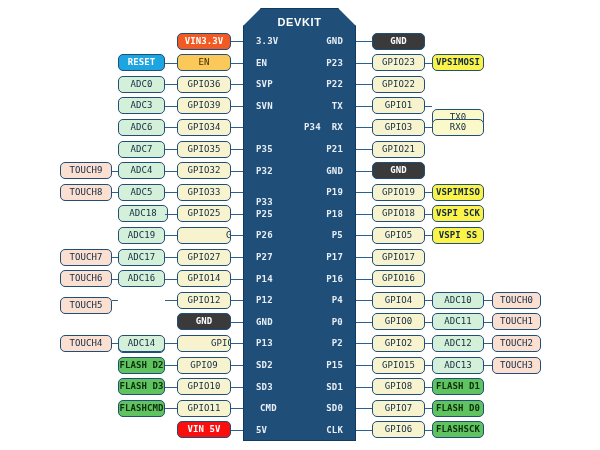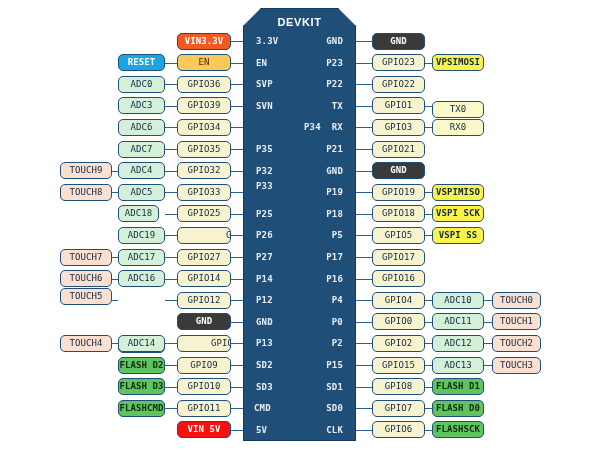--- a/index.html
+++ b/index.html
@@ -81,31 +81,31 @@
 <div id="diagram">
     <div class="chip" style="left: 243px; top: 8px; width: 113px; height: 433px; clip-path: polygon(18px 0px, calc(100% - 18px) 0px, 100% 18px, 100% 100%, 0px 100%, 0px 18px);"></div>
     <div class="chip-title" style="left: 243px; top: 16px; width: 113px;">DEVKIT</div>
     <div class="pinname l" style="left: 256px; top: 35px;">3.3V</div>
     <div class="pinname l" style="left: 256px; top: 57px;">EN</div>
     <div class="pinname l" style="left: 256px; top: 78px;">SVP</div>
     <div class="pinname l" style="left: 256px; top: 100px;">SVN</div>
     <div class="pinname l" style="left: 256px; top: 121px; padding-left: 48px;">P34</div>
     <div class="pinname l" style="left: 256px; top: 143px;">P35</div>
     <div class="pinname l" style="left: 256px; top: 165px;">P32</div>
-    <div class="pinname l" style="left: 256px; top: 180px; text-align: right;">P33</div>
+    <div class="pinname l" style="left: 256px; top: 196px; text-align: right;">P33</div>
     <div class="pinname l" style="left: 256px; top: 208px;">P25</div>
     <div class="pinname l" style="left: 256px; top: 229px;">P26</div>
     <div class="pinname l" style="left: 256px; top: 251px; text-align: right;">P27</div>
     <div class="pinname l" style="left: 256px; top: 273px;">P14</div>
     <div class="pinname l" style="left: 256px; top: 294px;">P12</div>
     <div class="pinname l" style="left: 256px; top: 316px;">GND</div>
     <div class="pinname l" style="left: 256px; top: 337px;">P13</div>
     <div class="pinname l" style="left: 256px; top: 359px;">SD2</div>
     <div class="pinname l" style="left: 256px; top: 381px;">SD3</div>
-    <div class="pinname l" style="left: 254px; top: 402px;">CMD</div>
+    <div class="pinname l" style="left: 260px; top: 402px;">CMD</div>
     <div class="pinname l" style="left: 256px; top: 424px;">5V</div>
     <div class="pinname r" style="left: 293px; width: 50px; top: 35px;">GND</div>
     <div class="pinname r" style="left: 293px; width: 50px; top: 57px;">P23</div>
     <div class="pinname r" style="left: 293px; width: 50px; top: 78px;">P22</div>
     <div class="pinname r" style="left: 293px; width: 50px; top: 100px;">TX</div>
     <div class="pinname r" style="left: 293px; width: 50px; top: 121px;">RX</div>
     <div class="pinname r" style="left: 293px; width: 50px; top: 143px;">P21</div>
     <div class="pinname r" style="left: 293px; width: 50px; top: 165px;">GND</div>
     <div class="pinname r" style="left: 293px; width: 50px; top: 186px;">P19</div>
     <div class="pinname r" style="left: 293px; width: 50px; top: 208px;">P18</div>
@@ -148,21 +148,21 @@
     <div class="lbl t-touch" style="left: 60px; top: 162px; width: 52px;">TOUCH9</div>
     <div class="wire" style="left: 112px; top: 171px; width: 6px;"></div>
     <div class="lbl t-gpio" style="left: 177px; top: 184px; width: 54px;">GPIO33</div>
     <div class="wire" style="left: 231px; top: 192px; width: 12px;"></div>
     <div class="lbl t-adc" style="left: 118px; top: 184px; width: 47px;">ADC5</div>
     <div class="wire" style="left: 165px; top: 192px; width: 12px;"></div>
     <div class="lbl t-touch" style="left: 60px; top: 184px; width: 52px;">TOUCH8</div>
     <div class="wire" style="left: 112px; top: 192px; width: 6px;"></div>
     <div class="lbl t-gpio" style="left: 177px; top: 205px; width: 54px;">GPIO25</div>
     <div class="wire" style="left: 231px; top: 214px; width: 12px;"></div>
-    <div class="lbl t-adc" style="left: 118px; top: 205px; width: 41px;">ADC18</div>
+    <div class="lbl t-adc" style="left: 118px; top: 205px; width: 50px;">ADC18</div>
     <div class="wire" style="left: 165px; top: 214px; width: 12px;"></div>
     <div class="lbl t-gpio" style="left: 177px; top: 227px; width: 54px; padding-left: 48px;">GPIO26</div>
     <div class="wire" style="left: 231px; top: 235px; width: 12px;"></div>
     <div class="lbl t-adc" style="left: 118px; top: 227px; width: 47px;">ADC19</div>
     <div class="wire" style="left: 165px; top: 235px; width: 12px;"></div>
     <div class="lbl t-gpio" style="left: 177px; top: 249px; width: 54px;">GPIO27</div>
     <div class="wire" style="left: 231px; top: 257px; width: 12px;"></div>
     <div class="lbl t-adc" style="left: 118px; top: 249px; width: 47px;">ADC17</div>
     <div class="wire" style="left: 165px; top: 257px; width: 12px;"></div>
     <div class="lbl t-touch" style="left: 60px; top: 249px; width: 52px;">TOUCH7</div>
@@ -170,21 +170,21 @@
     <div class="lbl t-gpio" style="left: 177px; top: 270px; width: 54px;">GPIO14</div>
     <div class="wire" style="left: 231px; top: 279px; width: 12px;"></div>
     <div class="lbl t-adc" style="left: 118px; top: 270px; width: 47px;">ADC16</div>
     <div class="wire" style="left: 165px; top: 279px; width: 12px;"></div>
     <div class="lbl t-touch" style="left: 60px; top: 270px; width: 52px;">TOUCH6</div>
     <div class="wire" style="left: 112px; top: 279px; width: 6px;"></div>
     <div class="lbl t-gpio" style="left: 177px; top: 292px; width: 54px;">GPIO12</div>
     <div class="wire" style="left: 231px; top: 300px; width: 12px;"></div>
     <div class="lbl t-adc" style="left: 118px; top: 292px; width: 47px; margin-top: 44px;">ADC15</div>
     <div class="wire" style="left: 165px; top: 300px; width: 12px;"></div>
-    <div class="lbl t-touch" style="left: 60px; top: 288px; width: 52px;">TOUCH5</div>
+    <div class="lbl t-touch" style="left: 60px; top: 297px; width: 52px;">TOUCH5</div>
     <div class="wire" style="left: 112px; top: 300px; width: 6px;"></div>
     <div class="lbl t-gnd" style="left: 177px; top: 313px; width: 54px;">GND</div>
     <div class="wire" style="left: 231px; top: 322px; width: 12px;"></div>
     <div class="lbl t-gpio" style="left: 177px; top: 335px; width: 54px; padding-left: 33px;">GPIO13</div>
     <div class="wire" style="left: 231px; top: 343px; width: 12px;"></div>
     <div class="lbl t-adc" style="left: 118px; top: 335px; width: 47px;">ADC14</div>
     <div class="wire" style="left: 165px; top: 343px; width: 12px;"></div>
     <div class="lbl t-touch" style="left: 60px; top: 335px; width: 52px;">TOUCH4</div>
     <div class="wire" style="left: 112px; top: 343px; width: 6px;"></div>
     <div class="lbl t-gpio" style="left: 177px; top: 357px; width: 54px;">GPIO9</div>
@@ -204,21 +204,21 @@
     <div class="lbl t-gnd" style="left: 372px; top: 33px; width: 53px;">GND</div>
     <div class="wire" style="left: 356px; top: 41px; width: 16px;"></div>
     <div class="lbl t-gpio" style="left: 372px; top: 54px; width: 53px;">GPIO23</div>
     <div class="wire" style="left: 356px; top: 63px; width: 16px;"></div>
     <div class="lbl t-vspi" style="left: 432px; top: 54px; width: 52px;">VPSIMOSI</div>
     <div class="wire" style="left: 425px; top: 63px; width: 7px;"></div>
     <div class="lbl t-gpio" style="left: 372px; top: 76px; width: 53px;">GPIO22</div>
     <div class="wire" style="left: 356px; top: 84px; width: 16px;"></div>
     <div class="lbl t-gpio" style="left: 372px; top: 97px; width: 53px;">GPIO1</div>
     <div class="wire" style="left: 356px; top: 106px; width: 16px;"></div>
-    <div class="lbl t-uart" style="left: 432px; top: 101px; width: 52px;">TX0</div>
+    <div class="lbl t-uart" style="left: 432px; top: 109px; width: 52px;">TX0</div>
     <div class="wire" style="left: 425px; top: 106px; width: 7px;"></div>
     <div class="lbl t-gpio" style="left: 372px; top: 119px; width: 53px;">GPIO3</div>
     <div class="wire" style="left: 356px; top: 127px; width: 16px;"></div>
     <div class="lbl t-uart" style="left: 432px; top: 119px; width: 52px;">RX0</div>
     <div class="wire" style="left: 425px; top: 127px; width: 7px;"></div>
     <div class="lbl t-gpio" style="left: 372px; top: 141px; width: 53px;">GPIO21</div>
     <div class="wire" style="left: 356px; top: 149px; width: 16px;"></div>
     <div class="lbl t-gnd" style="left: 372px; top: 162px; width: 53px;">GND</div>
     <div class="wire" style="left: 356px; top: 171px; width: 16px;"></div>
     <div class="lbl t-gpio" style="left: 372px; top: 184px; width: 53px;">GPIO19</div>

